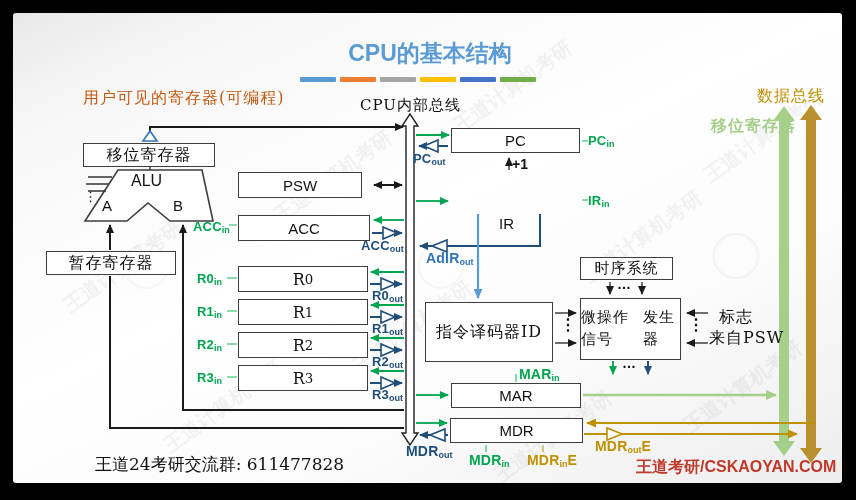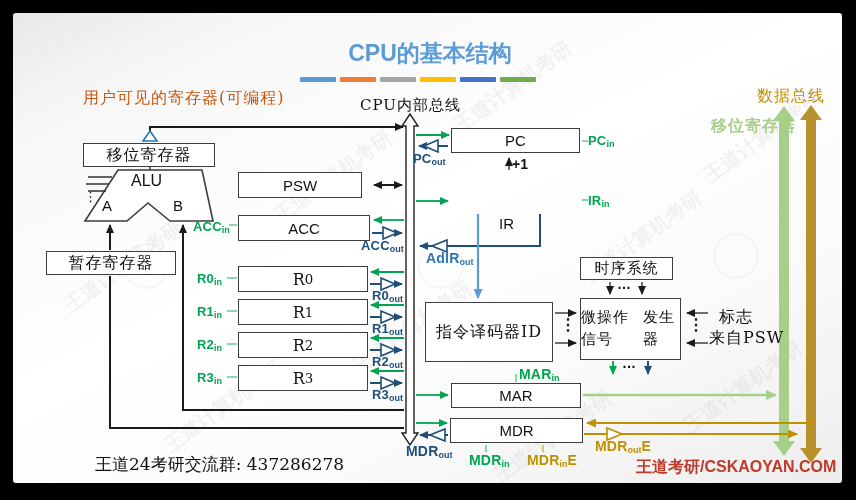--- a/index.html
+++ b/index.html
@@ -239,15 +239,15 @@
   <span class="sig navy" style="left:372px;top:288px"><span>R0</span><sub>out</sub></span>
   <span class="sig navy" style="left:372px;top:321px"><span>R1</span><sub>out</sub></span>
   <span class="sig navy" style="left:372px;top:354px"><span>R2</span><sub>out</sub></span>
   <span class="sig navy" style="left:372px;top:387px"><span>R3</span><sub>out</sub></span>
   <span class="sig green" style="left:519px;top:366px;font-size:14px"><span>MAR</span><sub>in</sub></span>
   <span class="sig navy" style="left:406px;top:443px;font-size:14px"><span>MDR</span><sub>out</sub></span>
   <span class="sig green" style="left:469px;top:452px;font-size:14px"><span>MDR</span><sub>in</sub></span>
   <span class="sig goldc" style="left:527px;top:452px;font-size:14px"><span>MDR</span><sub>in</sub><span>E</span></span>
   <span class="sig goldc" style="left:595px;top:438px;font-size:14px"><span>MDR</span><sub>out</sub><span>E</span></span>
 
-  <div class="footer-qq">王道24考研交流群: 437286278</div>
+  <div class="footer-qq">王道24考研交流群: 611477828</div>
   <div class="brand">王道考研/CSKAOYAN.COM</div>
 </div>
 
 </body></html>

